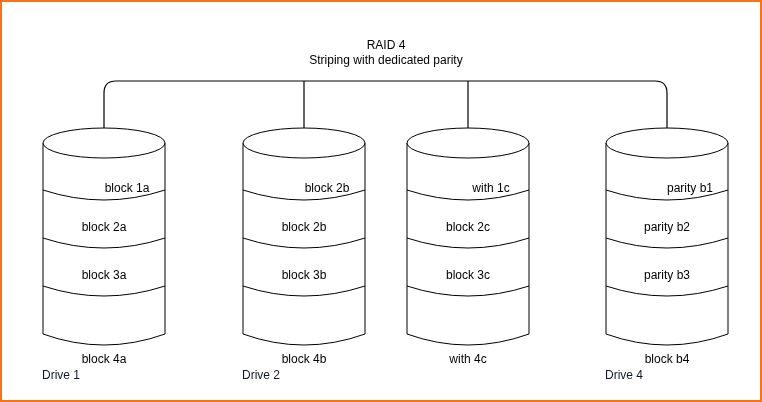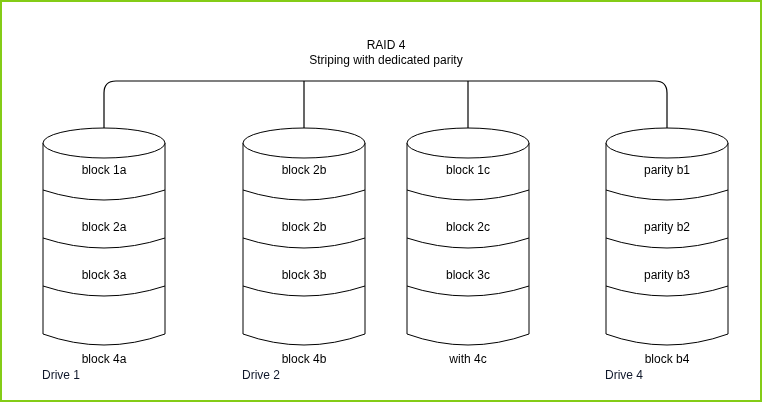--- a/index.html
+++ b/index.html
@@ -6,21 +6,21 @@
     margin: 0;
     padding: 0;
     background: #ffffff;
     font-family: "Liberation Sans", sans-serif;
   }
   .canvas {
     position: relative;
     width: 762px;
     height: 402px;
     box-sizing: border-box;
-    border: 2px solid #84cc16;
+    border: 2px solid #f97316;
     background: #ffffff;
     overflow: hidden;
   }
   .title-block {
     position: absolute;
     left: 84px;
     top: 36px;
     width: 600px;
     text-align: center;
     color: #000000;
@@ -54,21 +54,21 @@
   .block-label {
     position: absolute;
     left: 0;
     width: 124px;
     height: 16px;
     line-height: 16px;
     text-align: center;
     font-size: 12px;
     color: #000000;
   }
-  .b1 { top: 34px; }
+  .b1 { top: 52px; padding-left: 23px; }
   .b2 { top: 91px; }
   .b3 { top: 139px; }
   .b4 { top: 187px; margin-top: 36px; }
   .drive-name {
     position: absolute;
     left: 0;
     top: 239px;
     width: 124px;
     height: 16px;
     line-height: 16px;
@@ -137,21 +137,21 @@
     <svg class="cyl" width="124" height="220" viewBox="0 0 124 220">
       <path d="M1,15 L1,206 Q62,228 123,206 L123,15 Z" fill="#ffffff" stroke="none"></path>
       <path d="M1,15 L1,206" fill="none" stroke="#000000" stroke-width="1"></path>
       <path d="M123,15 L123,206" fill="none" stroke="#000000" stroke-width="1"></path>
       <path d="M1,206 Q62,228 123,206" fill="none" stroke="#000000" stroke-width="1"></path>
       <ellipse cx="62" cy="15" rx="61" ry="15" fill="#ffffff" stroke="#000000" stroke-width="1"></ellipse>
       <path d="M1,62 Q62,82 123,62" fill="none" stroke="#000000" stroke-width="1"></path>
       <path d="M1,110 Q62,130 123,110" fill="none" stroke="#000000" stroke-width="1"></path>
       <path d="M1,158 Q62,178 123,158" fill="none" stroke="#000000" stroke-width="1"></path>
     </svg>
-    <div class="block-label b1">block 1c</div>
+    <div class="block-label b1">with 1c</div>
     <div class="block-label b2">block 2c</div>
     <div class="block-label b3">block 3c</div>
     <div class="block-label b4">with 4c</div>
   </div>
 
   <div class="drive d4">
     <svg class="cyl" width="124" height="220" viewBox="0 0 124 220">
       <path d="M1,15 L1,206 Q62,228 123,206 L123,15 Z" fill="#ffffff" stroke="none"></path>
       <path d="M1,15 L1,206" fill="none" stroke="#000000" stroke-width="1"></path>
       <path d="M123,15 L123,206" fill="none" stroke="#000000" stroke-width="1"></path>

